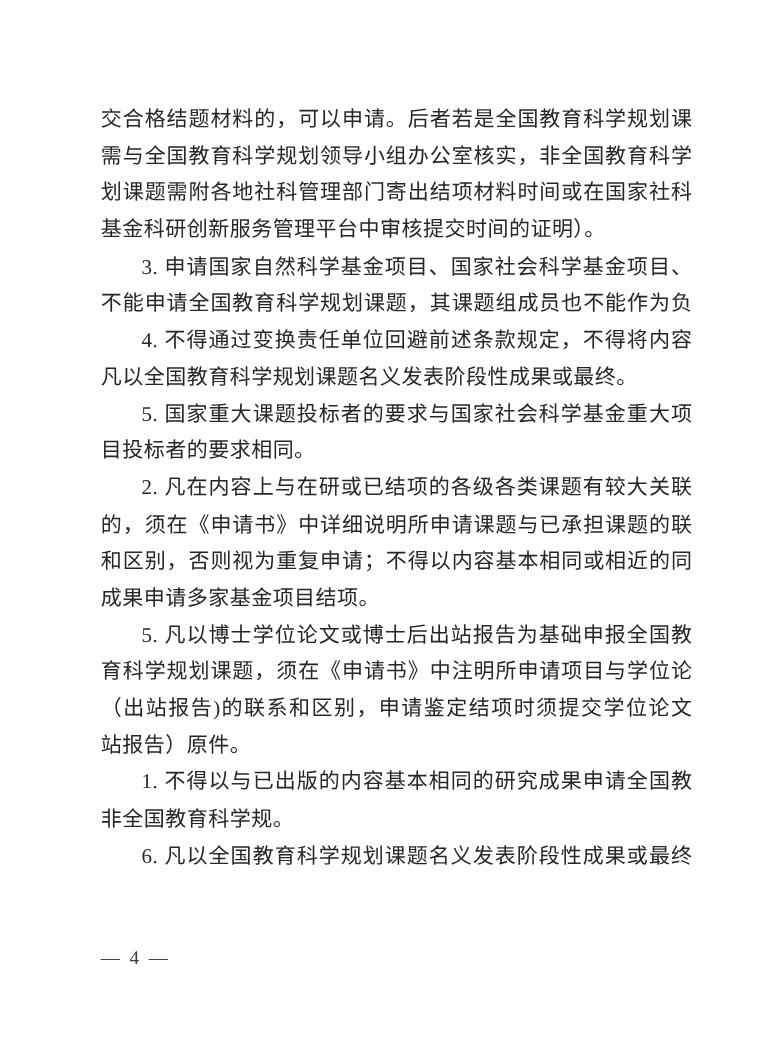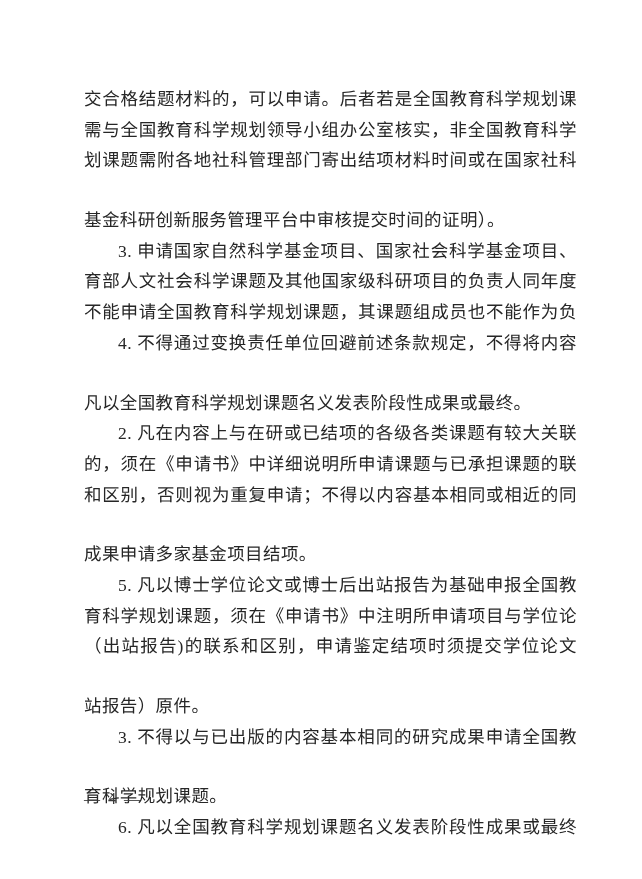--- a/index.html
+++ b/index.html
@@ -32,21 +32,20 @@
     line-height: 30.7px;
     letter-spacing: 0.4px;
     text-align: justify;
     text-align-last: justify;
     text-justify: inter-character;
     overflow: hidden;
   }
   .line.end {
     text-align: center;
     text-align-last: left;
-    margin-top: 29px;
   }
   .line.indent {
     padding-left: 34px;
   }
   .footer {
     position: absolute;
     left: 84px;
     top: 790px;
     font-size: 16px;
     letter-spacing: 2px;
@@ -61,47 +60,50 @@
 
     <div class="paragraph">
       <div class="line">交合格结题材料的，可以申请。后者若是全国教育科学规划课题</div>
       <div class="line">需与全国教育科学规划领导小组办公室核实，非全国教育科学规</div>
       <div class="line">划课题需附各地社科管理部门寄出结项材料时间或在国家社科</div>
       <div class="line end">基金科研创新服务管理平台中审核提交时间的证明）。</div>
     </div>
 
     <div class="paragraph">
       <div class="line indent">3. 申请国家自然科学基金项目、国家社会科学基金项目、教</div>
-      <div class="line">育部人文社会科学课题及其他国家级科研项目的负责人同年度</div>
       <div class="line">不能申请全国教育科学规划课题，其课题组成员也不能作为负责</div>
     </div>
 
     <div class="paragraph">
       <div class="line indent">4. 不得通过变换责任单位回避前述条款规定，不得将内容基</div>
       <div class="line end">凡以全国教育科学规划课题名义发表阶段性成果或最终。</div>
     </div>
 
+    <div class="paragraph">
+      <div class="line indent">5. 国家重大课题投标者的要求与国家社会科学基金重大项</div>
+      <div class="line end">目投标者的要求相同。</div>
+    </div>
 
     <div class="paragraph">
       <div class="line indent">2. 凡在内容上与在研或已结项的各级各类课题有较大关联</div>
       <div class="line">的，须在《申请书》中详细说明所申请课题与已承担课题的联系</div>
       <div class="line">和区别，否则视为重复申请；不得以内容基本相同或相近的同一</div>
       <div class="line end">成果申请多家基金项目结项。</div>
     </div>
 
     <div class="paragraph">
       <div class="line indent">5. 凡以博士学位论文或博士后出站报告为基础申报全国教</div>
       <div class="line">育科学规划课题，须在《申请书》中注明所申请项目与学位论文</div>
       <div class="line">（出站报告)的联系和区别，申请鉴定结项时须提交学位论文(出</div>
       <div class="line end">站报告）原件。</div>
     </div>
 
     <div class="paragraph">
-      <div class="line indent">3. 不得以与已出版的内容基本相同的研究成果申请全国教</div>
-      <div class="line end">育科学规划课题。</div>
+      <div class="line indent">1. 不得以与已出版的内容基本相同的研究成果申请全国教</div>
+      <div class="line end">非全国教育科学规。</div>
     </div>
 
     <div class="paragraph">
       <div class="line indent">6. 凡以全国教育科学规划课题名义发表阶段性成果或最终</div>
     </div>
 
   </div>
 
   <div class="footer">— 4 —</div>
 </div>

